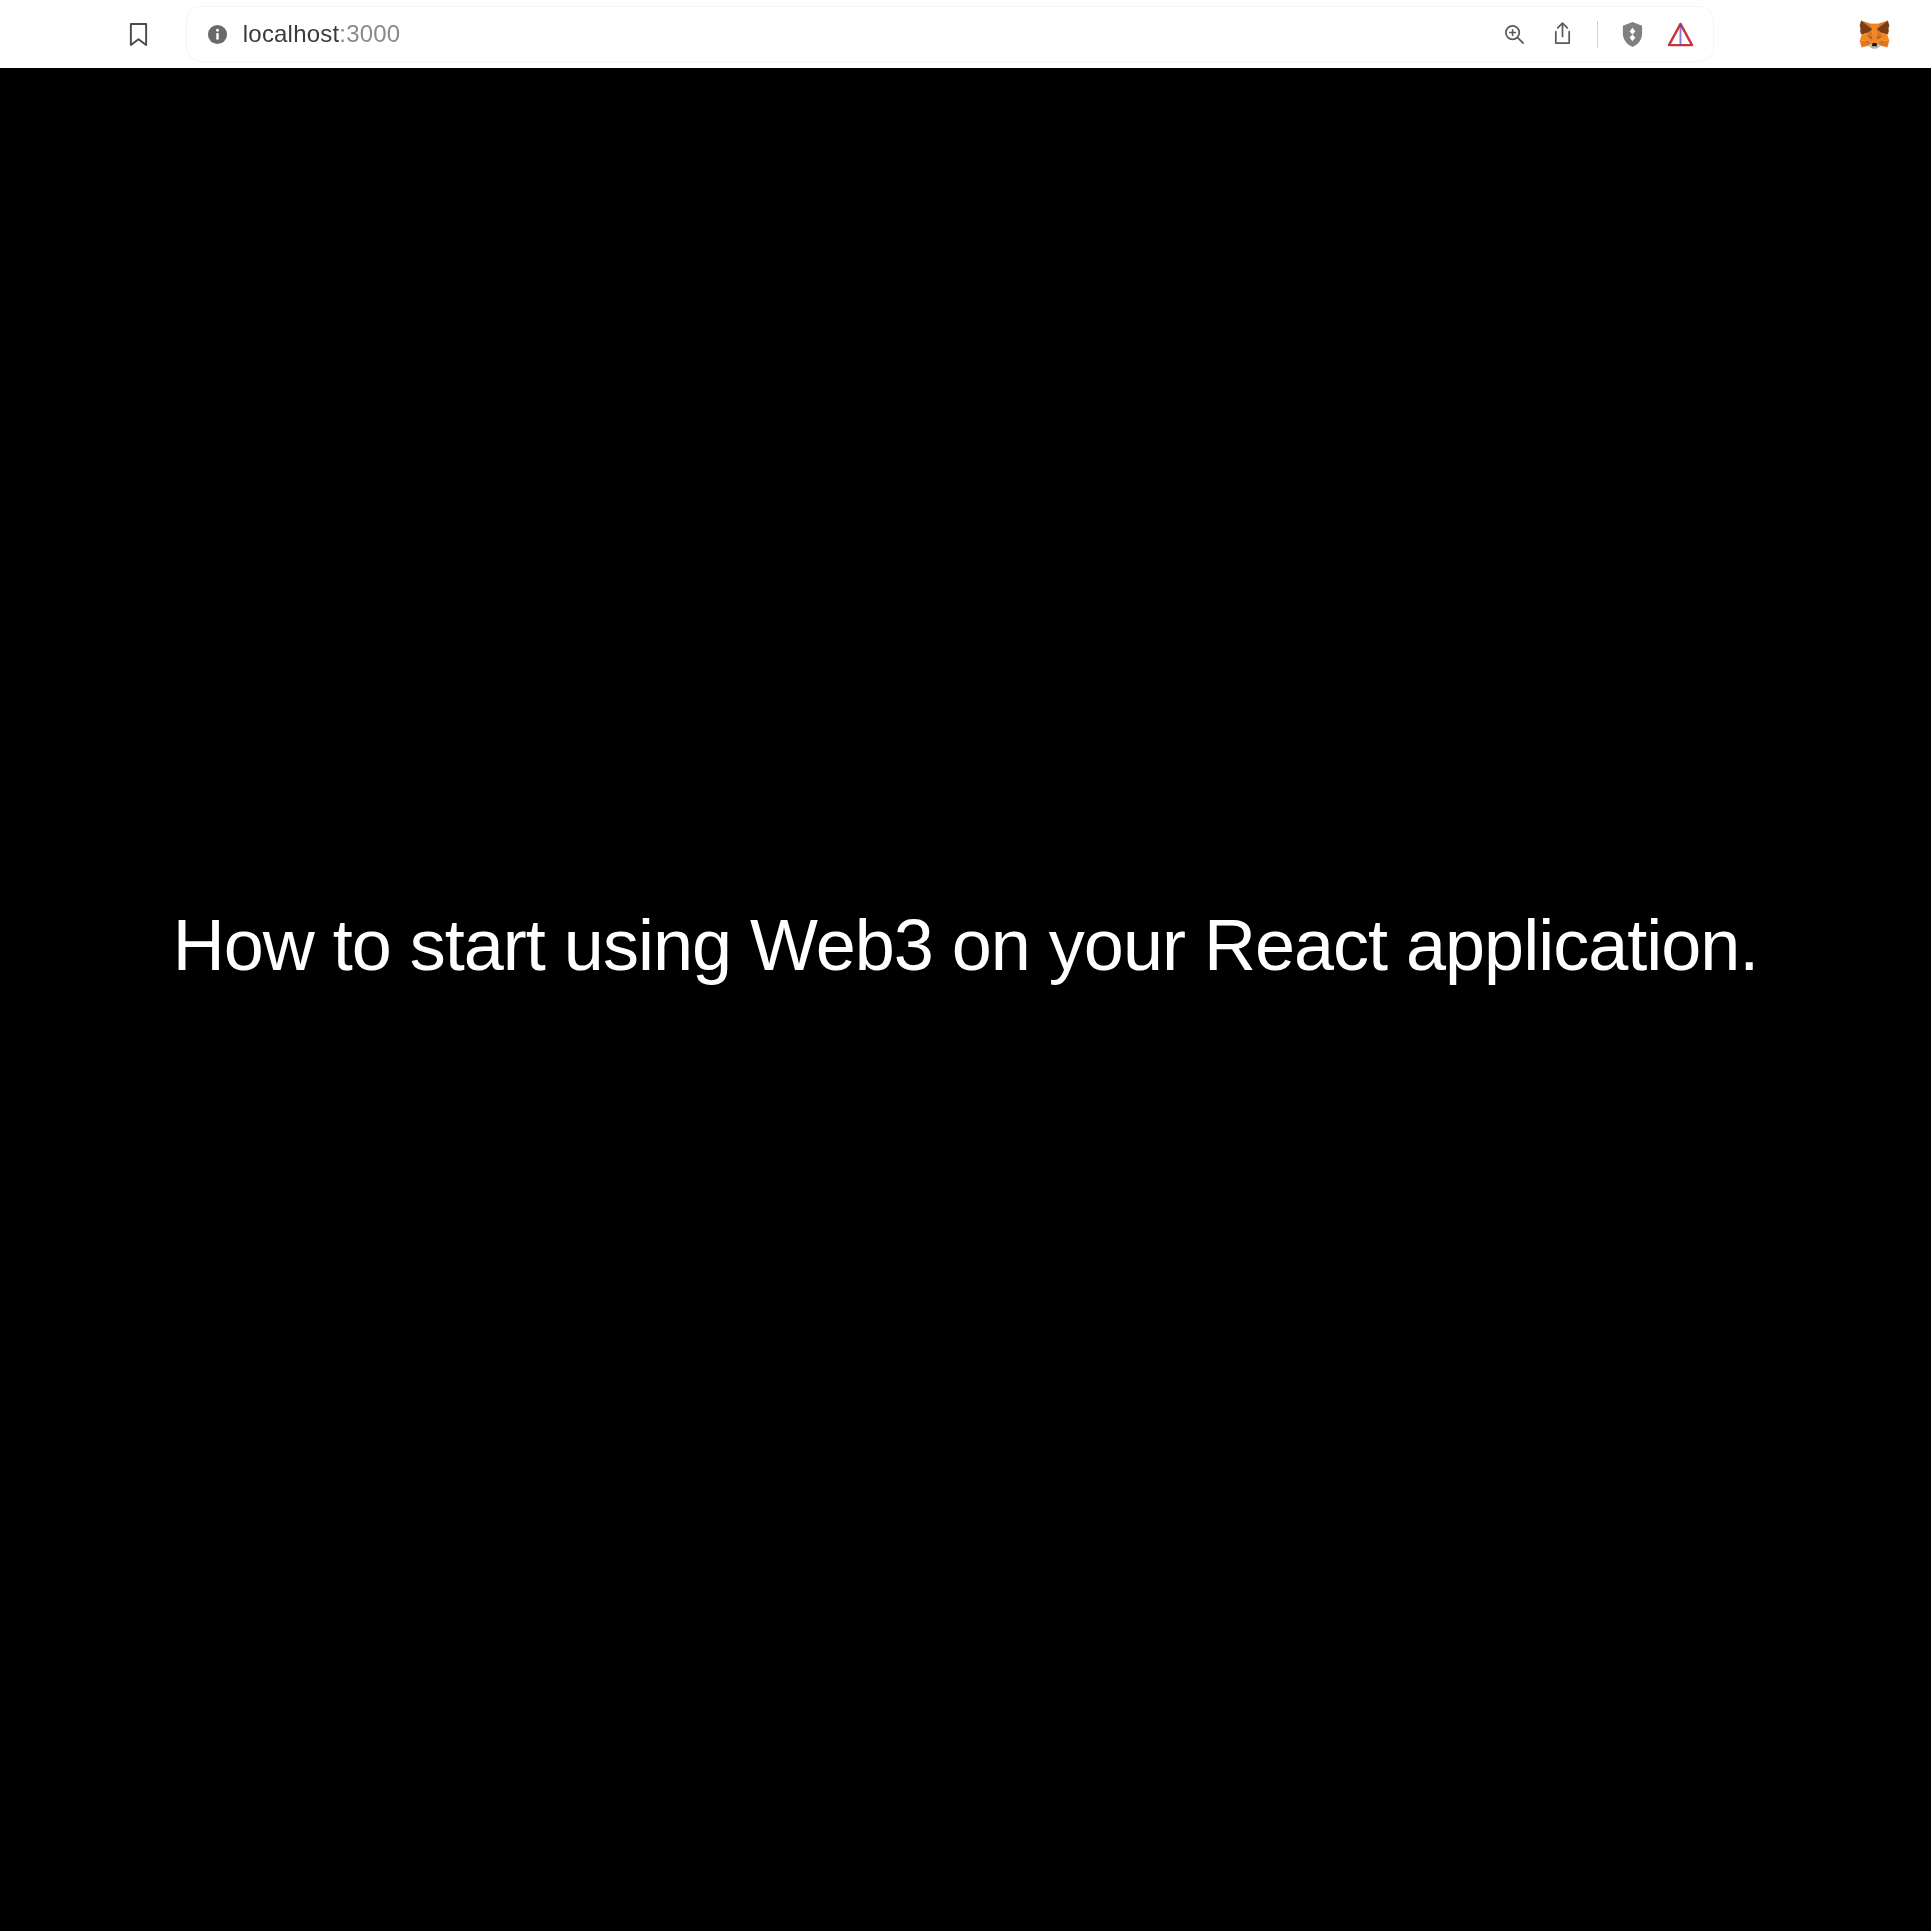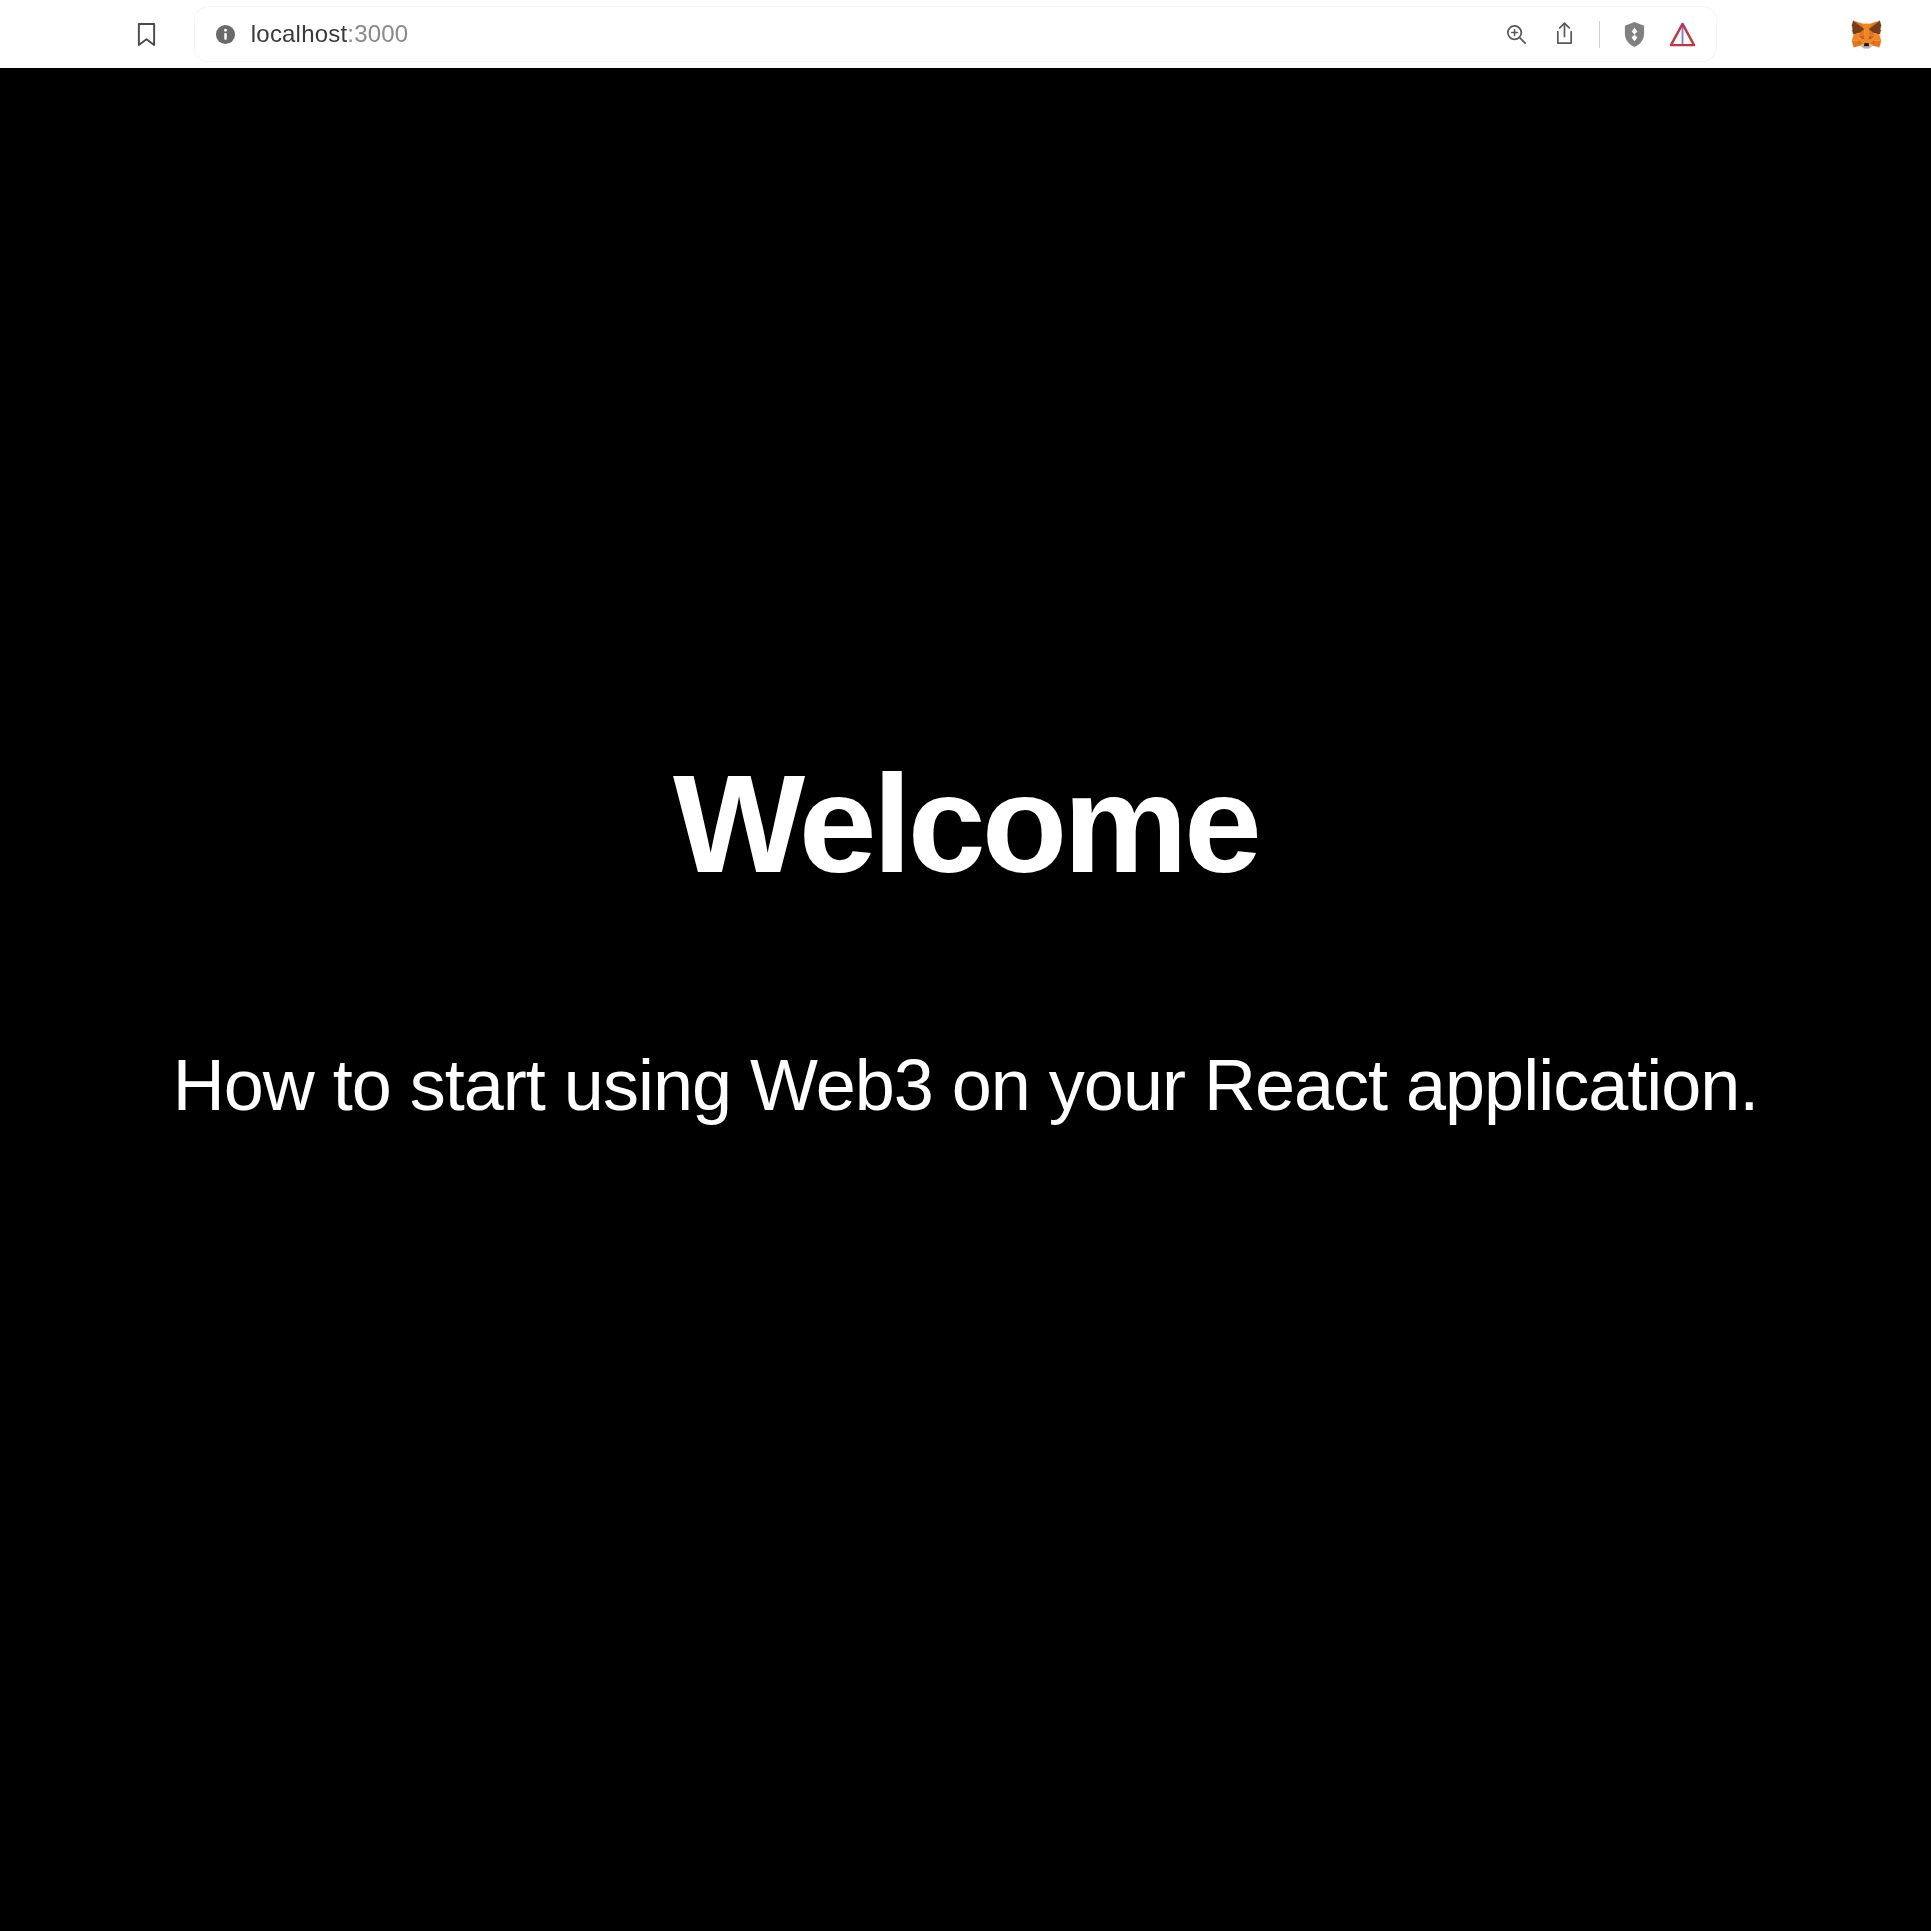--- a/index.html
+++ b/index.html
@@ -15,21 +15,21 @@
       height: 1931px;
       overflow: hidden;
     }
     
     .browser-chrome {
       width: 100%;
       height: 68px;
       background: #ffffff;
       display: flex;
       align-items: center;
-      padding: 0 30px;
+      padding: 0 22px;
       position: relative;
     }
     
     .bookmark-btn {
       width: 39px;
       height: 39px;
       display: flex;
       align-items: center;
       justify-content: center;
       cursor: pointer;
@@ -231,16 +231,15 @@
         <path d="M1 6 L2 11.2 L1 12 L2.1 12.7 L1.3 13.3 L2.3 14.3 L1.7 14.7 L3.2 16.5 L10 14.5 L15 10.3 L2.5 1 Z" fill="#763d16" stroke="#763d16" stroke-width="0.3"></path>
         <path d="M31.8 16.5 L25 14.5 L27 17.5 L24 23.7 L28 23.6 L34 23.6 Z" fill="#f6851b" stroke="#f6851b" stroke-width="0.3"></path>
         <path d="M10 14.5 L3.2 16.5 L1 23.6 L7 23.6 L11 23.7 L8 17.5 Z" fill="#f6851b" stroke="#f6851b" stroke-width="0.3"></path>
         <path d="M19.5 17.8 L20 10.3 L22 4.5 L13 4.5 L15 10.3 L15.5 17.8 L15.6 20.5 L15.6 26 L19.4 26 L19.4 20.5 Z" fill="#f6851b" stroke="#f6851b" stroke-width="0.3"></path>
       </svg>
     </div>
   </div>
 </div>
 
 <div class="page-content">
-  <h1 class="welcome-title">Welcome</h1>
   <p class="welcome-subtitle">How to start using Web3 on your React application.</p>
 </div>
 
 
 </body></html>

